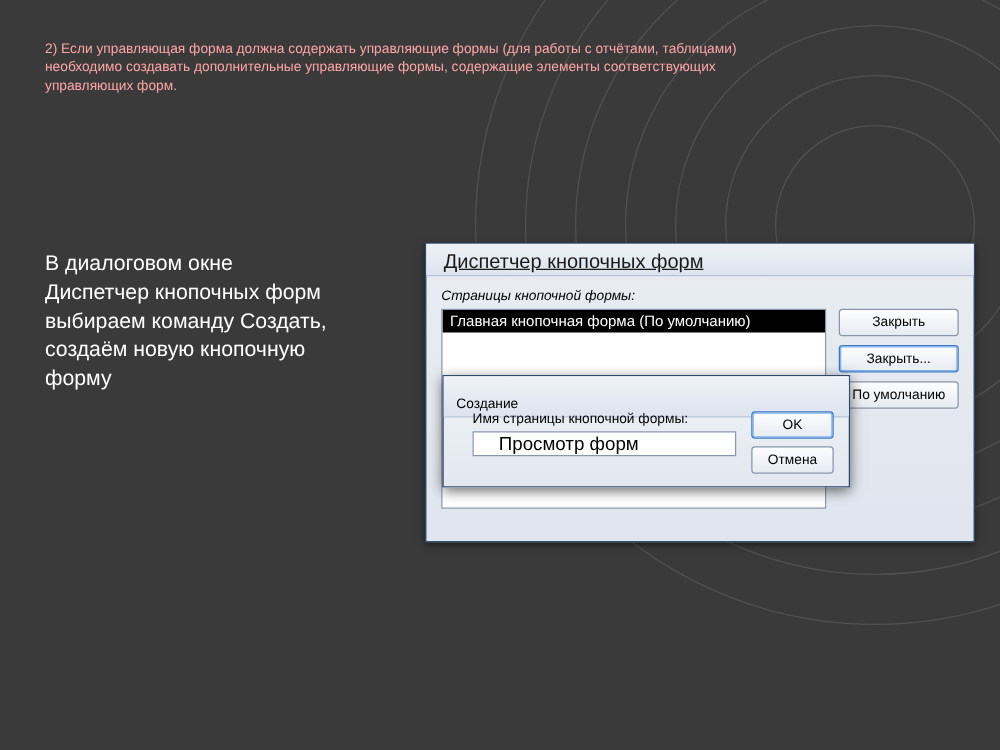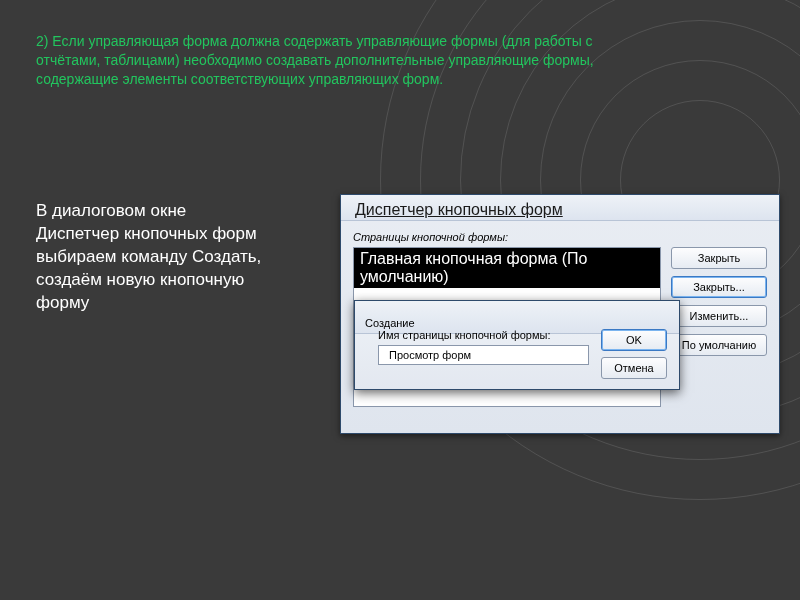--- a/index.html
+++ b/index.html
@@ -24,22 +24,22 @@
   .bg-arcs div:nth-child(3){ inset: 80px; }
   .bg-arcs div:nth-child(4){ inset: 120px; }
   .bg-arcs div:nth-child(5){ inset: 160px; }
   .bg-arcs div:nth-child(6){ inset: 200px; }
   .bg-arcs div:nth-child(7){ inset: 240px; }
 
   .top-text {
     position: absolute;
     left: 36px; top: 32px;
     width: 560px;
-    color: #22c55e;
-    font-size: 14px;
+    color: #fca5a5;
+    font-size: 11px;
     line-height: 1.35;
   }
   .side-text {
     position: absolute;
     left: 36px; top: 200px;
     width: 230px;
     color: #fff;
     font-size: 17px;
     line-height: 1.35;
   }
@@ -70,21 +70,21 @@
   }
   .wnd .lbl { font-size: 11px; margin-bottom: 4px; font-style: italic; }
   .wnd .listbox {
     height: 160px;
     background: #fff;
     border: 1px solid #8a97ab;
     overflow: hidden;
   }
   .wnd .listbox .item {
     padding: 2px 6px;
-    font-size: 16px;
+    font-size: 12px;
     background: #000; color: #fff;
   }
   .wnd .btncol {
     position: absolute;
     right: 12px; top: 36px;
     width: 96px;
     display: flex; flex-direction: column; gap: 7px; margin-top: 16px;
   }
   .winbtn {
     height: 22px;
@@ -120,22 +120,22 @@
     font-size: 11px;
   }
   .dlg .inner {
     position: absolute;
     left: 12px; top: 28px; right: 90px; margin-left: 11px;
   }
   .dlg .inner .lbl { margin-bottom: 4px; }
   .dlg input[type=text] {
     width: 100%; height: 20px;
     border: 1px solid #8a97ab;
-    padding: 2px 10px;
-    font-size: 11px;
+    padding: 2px 20px;
+    font-size: 15px;
     background: #fff;
     font-family: inherit;
   }
   .dlg .btncol2 {
     position: absolute;
     right: 12px; top: 28px;
     width: 66px;
     display: flex; flex-direction: column; gap: 6px;
   }
   .dlg .btncol2 .winbtn { height: 22px; }
@@ -160,21 +160,20 @@
   <div class="titlebar">Диспетчер кнопочных форм</div>
   <div class="body">
     <div class="lbl">Страницы кнопочной формы:</div>
     <div class="listbox">
       <div class="item">Главная кнопочная форма (По умолчанию)</div>
     </div>
   </div>
   <div class="btncol">
     <button class="winbtn">Закрыть</button>
     <button class="winbtn primary">Закрыть...</button>
-    <button class="winbtn">Изменить...</button>
     <button class="winbtn">По умолчанию</button>
   </div>
 </div>
 
 <div class="dlg">
   <div class="titlebar">Создание</div>
   <div class="inner">
     <div class="lbl">Имя страницы кнопочной формы:</div>
     <input type="text" value="Просмотр форм" style="">
   </div>

